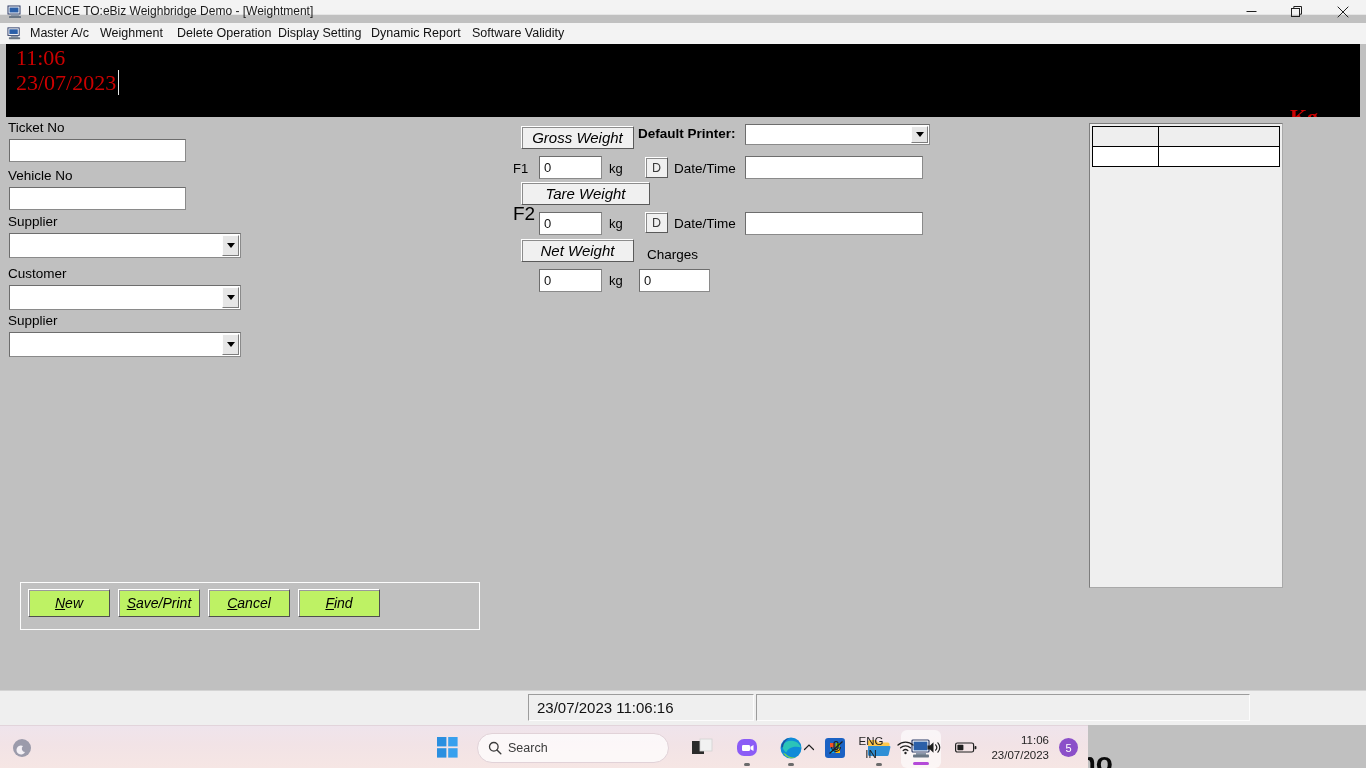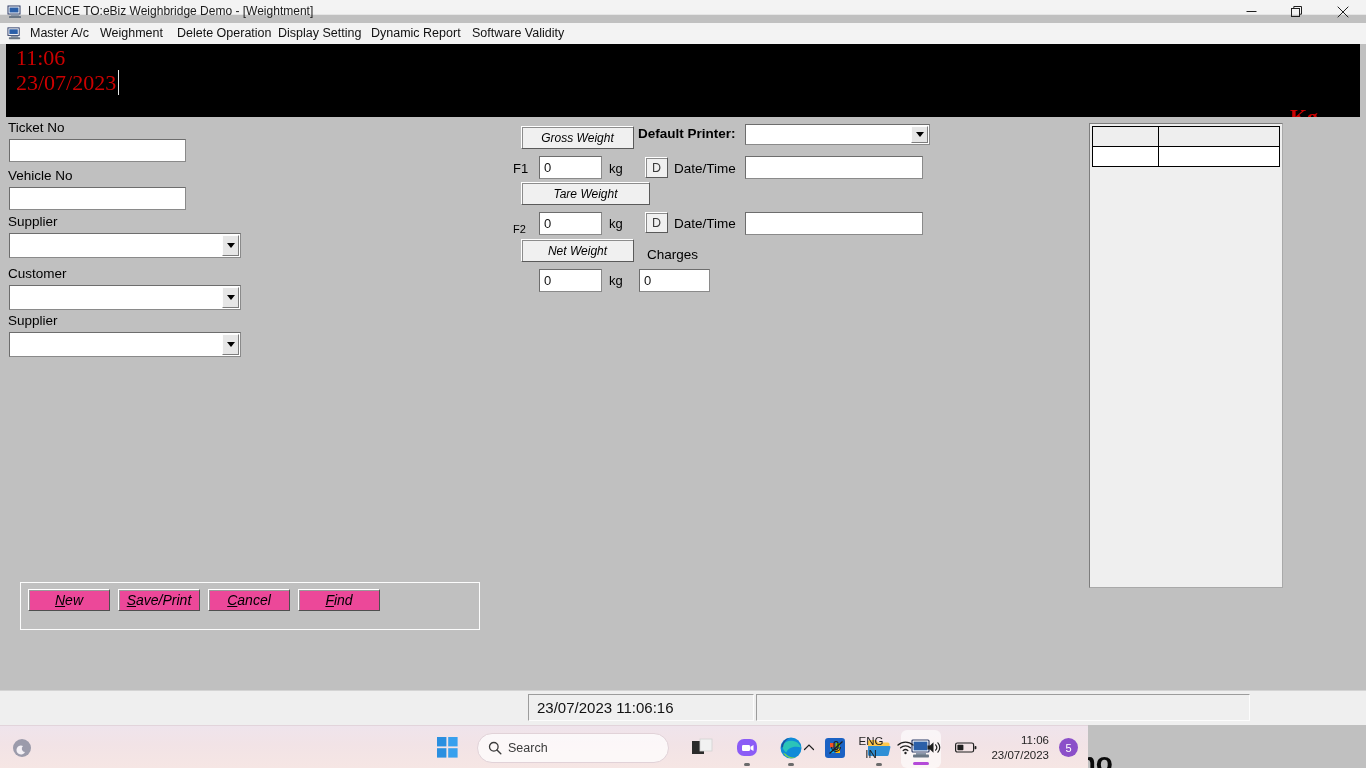--- a/index.html
+++ b/index.html
@@ -148,34 +148,34 @@
     background: #f0f0f0;
     border: 1px solid #ffffff;
     border-right-color: #5a5a5a; border-bottom-color: #5a5a5a;
     box-shadow: 1px 1px 0 0 #8c8c8c inset;
     display: flex; align-items: center; justify-content: center;
     font-family: "Liberation Sans", sans-serif;
     color: #000;
   }
   .wbtn {
     font-style: italic;
-    font-size: 12px;
+    font-size: 15px;
   }
   .dbtn { font-size: 12.5px; color: #3a3a3a; }
 
   .actionbar {
     position: absolute; left: 20px; top: 465px;
     width: 460px; height: 48px;
     background: #c0c0c0;
     border: 1px solid #fcfcfc;
   }
   .actbtn {
     position: absolute; top: 6px;
-    height: 22px;
-    background: #ec4899;
+    height: 28px;
+    background: #bef264;
     border: 1px solid #ffffff;
     border-right-color: #4f4f4f; border-bottom-color: #4f4f4f;
     box-shadow: 1px 1px 0 0 #9a9a9a inset;
     display: flex; align-items: center; justify-content: center;
     font-size: 14px; font-style: italic; color: #000;
   }
   .actbtn u { text-decoration: underline; }
 
   #expire-msg {
     position: absolute; left: 24px; top: 636px;
@@ -431,21 +431,21 @@
           <i class="arw"></i>
         </span>
     </div>
 
     <div class="btn3d wbtn" style="left:521px; top:9px; width:113px; height:23px;">Gross Weight</div>
     <span class="fld-label" style="left:513px; top:44px; font-size:13px;">F1</span>
     <input class="txtbox" style="left: 539px; top: 39px; width: 63px; height: 23px;" type="text" value="0">
     <span class="fld-label" style="left:609px; top:44px; font-size:13px;">kg</span>
 
     <div class="btn3d wbtn" style="left:521px; top:65px; width:129px; height:23px;">Tare Weight</div>
-    <span class="fld-label" style="left:513px; top:106px; font-size:11px;">F2</span>
+    <span class="fld-label" style="left:513px; top:86px; font-size:19px;">F2</span>
     <input class="txtbox" style="left: 539px; top: 95px; width: 63px; height: 23px;" type="text" value="0">
     <span class="fld-label" style="left:609px; top:99px; font-size:13px;">kg</span>
 
     <div class="btn3d wbtn" style="left:521px; top:122px; width:113px; height:23px;">Net Weight</div>
     <input class="txtbox" style="left: 539px; top: 152px; width: 63px; height: 23px;" type="text" value="0">
     <span class="fld-label" style="left:609px; top:156px; font-size:13px;">kg</span>
 
     <span class="fld-label" style="left:638px; top:9px; font-weight:bold; font-size:13.5px;">Default Printer:</span>
     <div class="combo" style="left:745px; top:7px; width:185px; height:21px;">
       <span class="combo-arrow">

